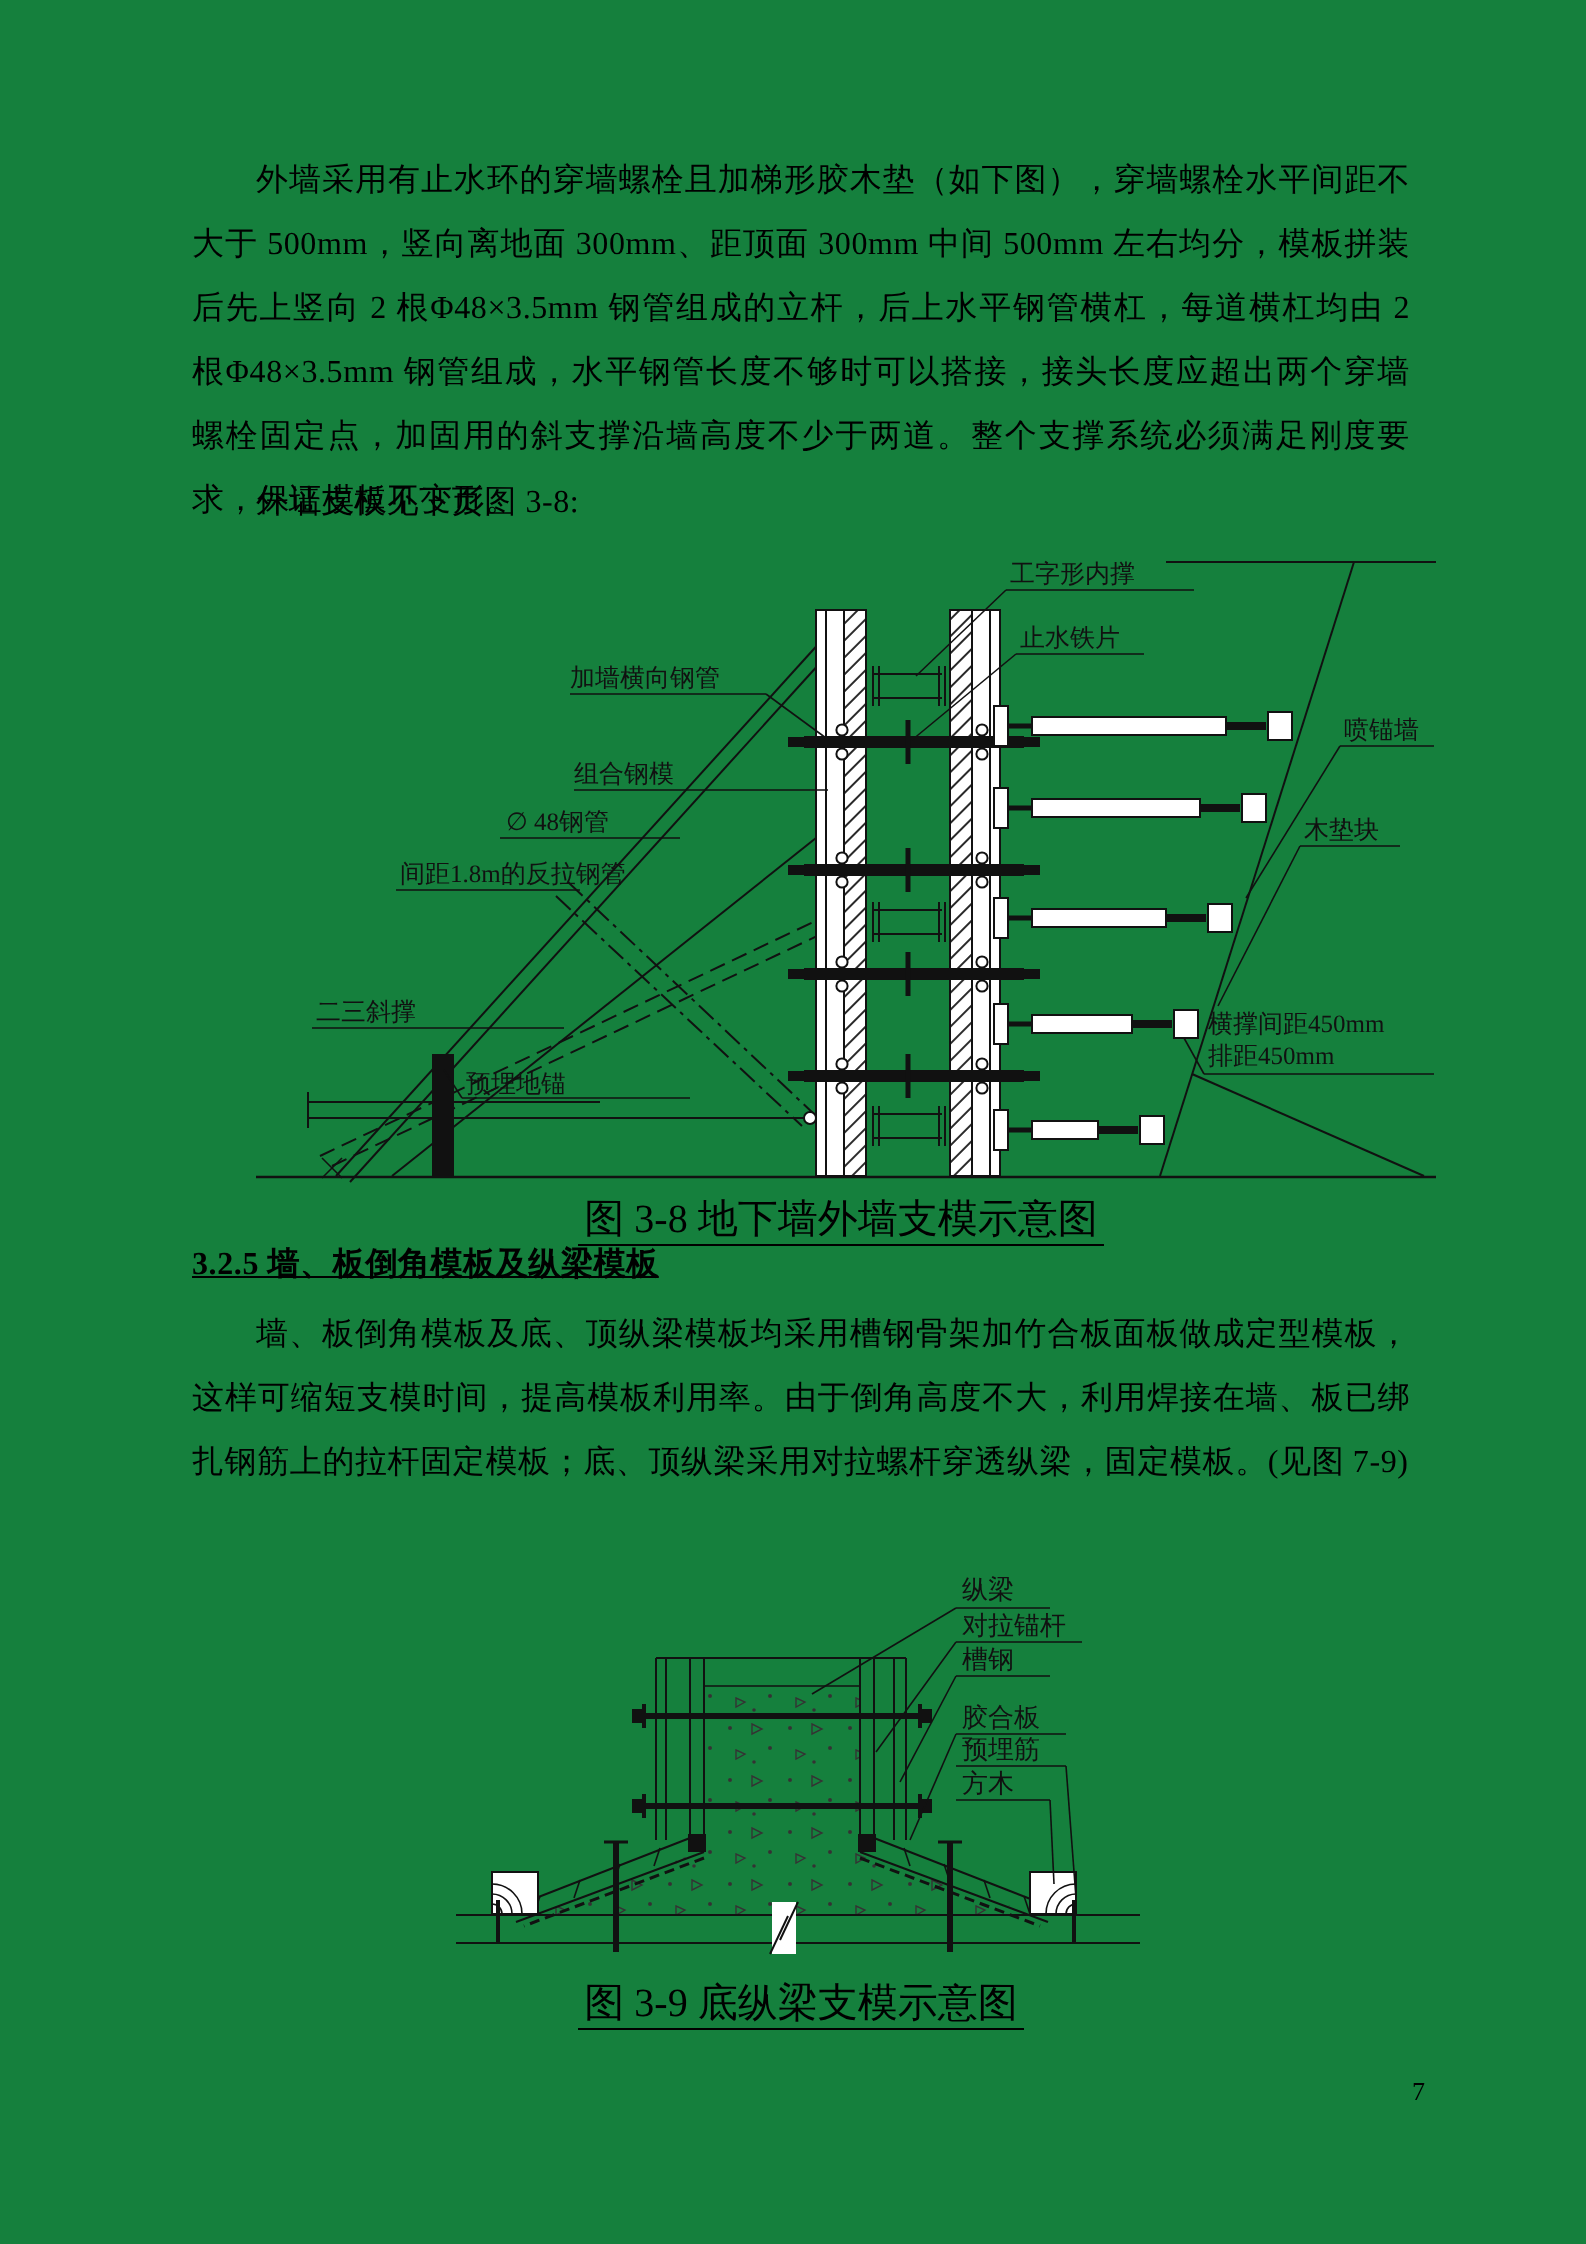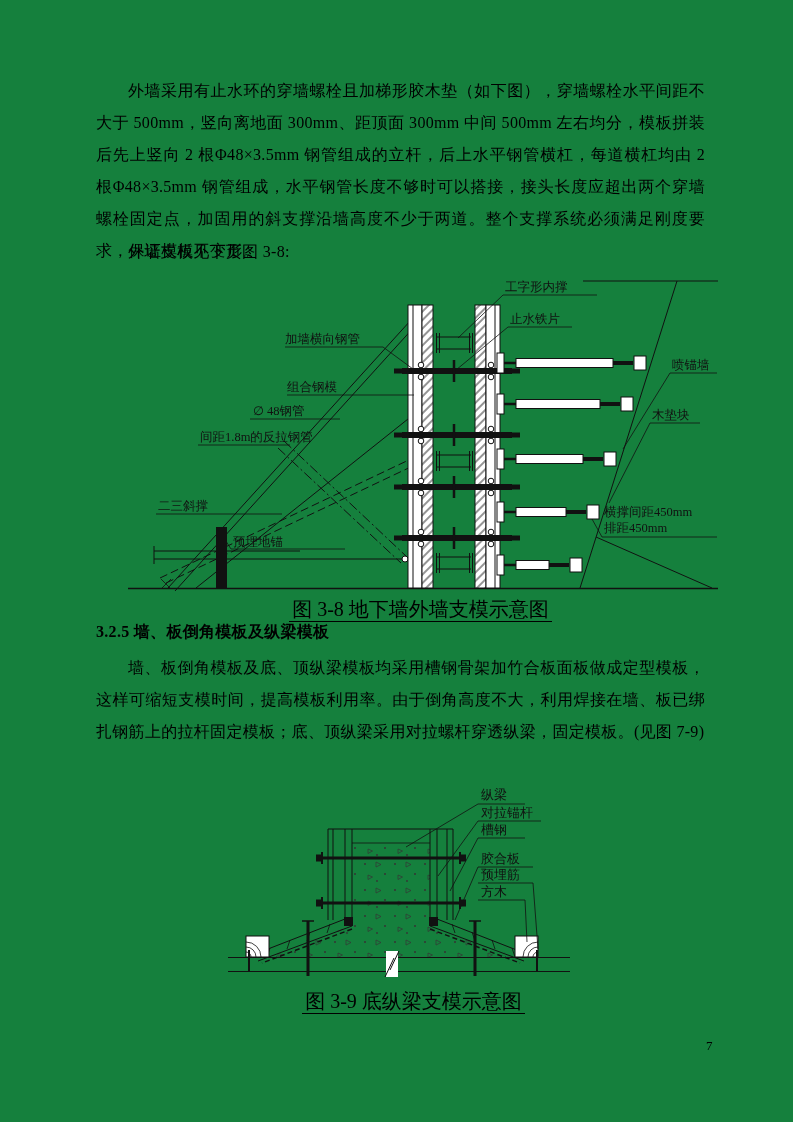--- a/index.html
+++ b/index.html
@@ -183,21 +183,21 @@
       <text x="604" y="532">排距450mm</text>
       <line x1="602" y1="537" x2="717" y2="537" class="thin"></line>
       <line x1="602" y1="537" x2="592" y2="519" class="thin"></line>
     </g>
   </svg>
 
   <div class="caption" style="left:116px;top:596px;">
     <span>图 3-8 地下墙外墙支模示意图</span>
   </div>
 
-  <h3 class="section-heading" style="top:622px;">3.2.5 墙、板倒角模板及纵梁模板</h3>
+  <h3 class="section-heading" style="top:622px;text-decoration:underline;">3.2.5 墙、板倒角模板及纵梁模板</h3>
 
   <p class="body-text" style="top:652px;">墙、板倒角模板及底、顶纵梁模板均采用槽钢骨架加竹合板面板做成定型模板，这样可缩短支模时间，提高模板利用率。由于倒角高度不大，利用焊接在墙、板已绑扎钢筋上的拉杆固定模板；底、顶纵梁采用对拉螺杆穿透纵梁，固定模板。(见图 7-9)</p>
 
   <svg style="left:0;top:0;" width="793" height="1122" viewBox="0 0 793 1122">
     <defs>
       <pattern id="conc" width="30" height="26" patternUnits="userSpaceOnUse">
         <circle cx="5" cy="6" r="1" fill="#333"></circle>
         <path d="M16 4 l5 2.5 -5 2.5 z" fill="none" stroke="#333" stroke-width="0.7"></path>
         <circle cx="25" cy="16" r="1" fill="#333"></circle>
         <path d="M8 17 l4.5 2 -4.5 2.5 z" fill="none" stroke="#333" stroke-width="0.7"></path>
@@ -302,19 +302,19 @@
       <text x="481" y="879">预埋筋</text>
       <line x1="478" y1="883" x2="533" y2="883" class="thin"></line>
       <line x1="533" y1="883" x2="538" y2="949" class="thin"></line>
 
       <text x="481" y="896">方木</text>
       <line x1="478" y1="900" x2="525" y2="900" class="thin"></line>
       <line x1="525" y1="900" x2="527" y2="942" class="thin"></line>
     </g>
   </svg>
 
-  <div class="caption" style="left:109px;top:988px;">
+  <div class="caption" style="left:96px;top:988px;">
     <span>图 3-9 底纵梁支模示意图</span>
   </div>
 
   <div class="page-number" style="left:706px;top:1038px;">7</div>
 
 </div>
 
 </body></html>

